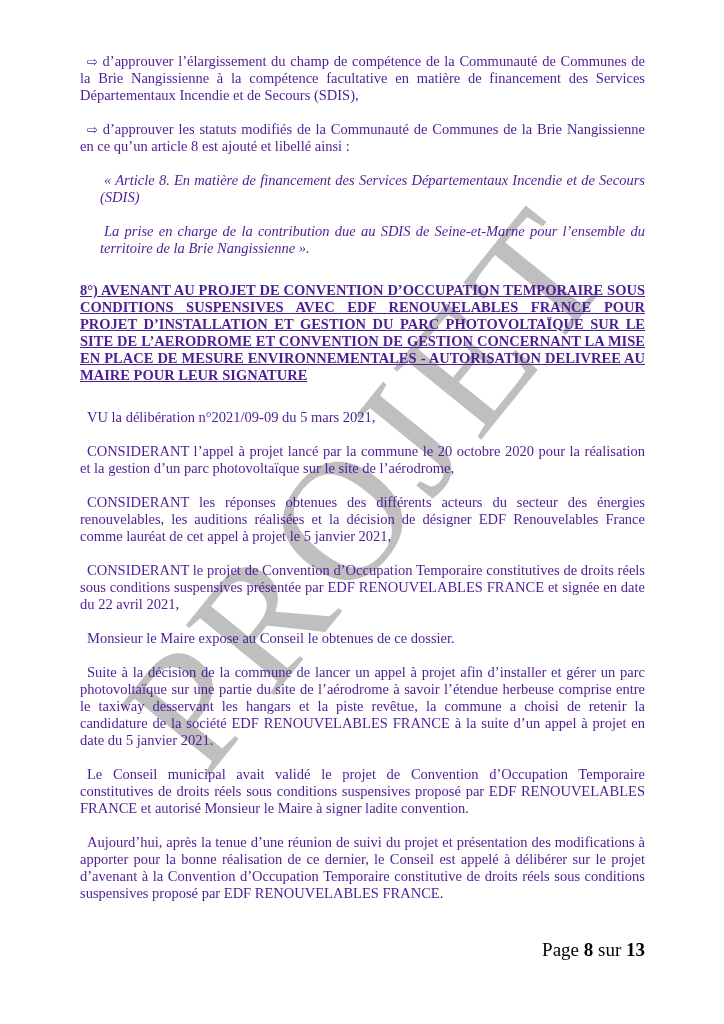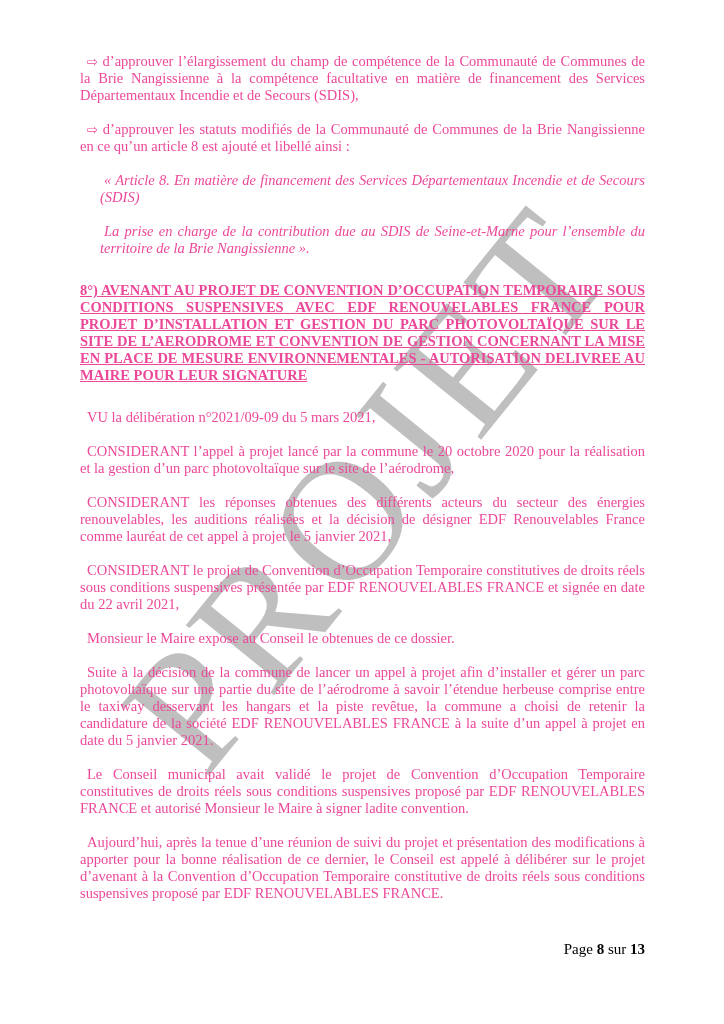--- a/index.html
+++ b/index.html
@@ -57,33 +57,33 @@
   }
   .arrow-glyph {
     font-family: "DejaVu Sans", sans-serif;
     font-size: 13px;
   }
   .footer {
     position: absolute;
     top: 941px;
     right: 79px;
     z-index: 1;
-    font-size: 15px;
+    font-size: 19px;
     line-height: 17px;
   }
   .footer b { font-weight: bold; }
 </style>
 </head>
 <body>
 
 <div class="page" style="background: rgb(255, 255, 255);">
 
   <div class="watermark" style="color: rgb(191, 191, 191);">PROJET</div>
 
-  <div class="content" style="color: #ec4899;">
+  <div class="content" style="color: #4c1d95;">
 
     <p class="para-bullet"><span class="arrow-glyph">⇨</span> <span>d’approuver l’élargissement du champ de compétence de la Communauté de Communes de la Brie Nangissienne à la compétence facultative en matière de financement des Services Départementaux Incendie et de Secours (SDIS),</span></p>
 
     <p class="para-bullet"><span class="arrow-glyph">⇨</span> <span>d’approuver les statuts modifiés de la Communauté de Communes de la Brie Nangissienne en ce qu’un article 8 est ajouté et libellé ainsi :</span></p>
 
     <p class="para-italic">« Article 8. En matière de financement des Services Départementaux Incendie et de Secours (SDIS)</p>
 
     <p class="para-italic">La prise en charge de la contribution due au SDIS de Seine-et-Marne pour l’ensemble du territoire de la Brie Nangissienne ».</p>
 
     <p class="para-heading">8°) AVENANT AU PROJET DE CONVENTION D’OCCUPATION TEMPORAIRE SOUS CONDITIONS SUSPENSIVES AVEC EDF RENOUVELABLES FRANCE POUR PROJET D’INSTALLATION ET GESTION DU PARC PHOTOVOLTAÏQUE SUR LE SITE DE L’AERODROME ET CONVENTION DE GESTION CONCERNANT LA MISE EN PLACE DE MESURE ENVIRONNEMENTALES - AUTORISATION DELIVREE AU MAIRE POUR LEUR SIGNATURE</p>

